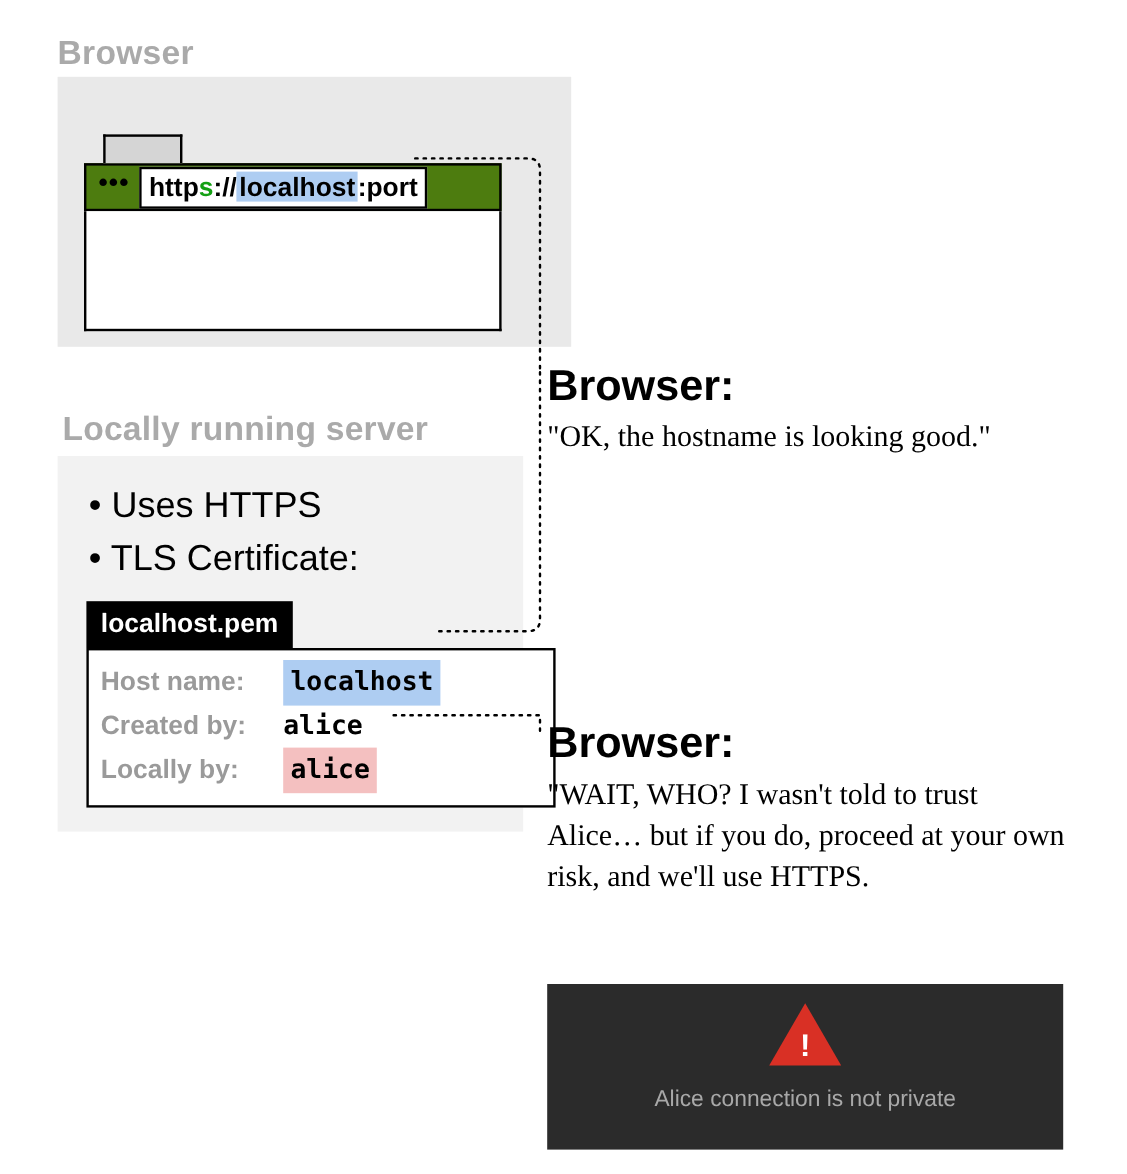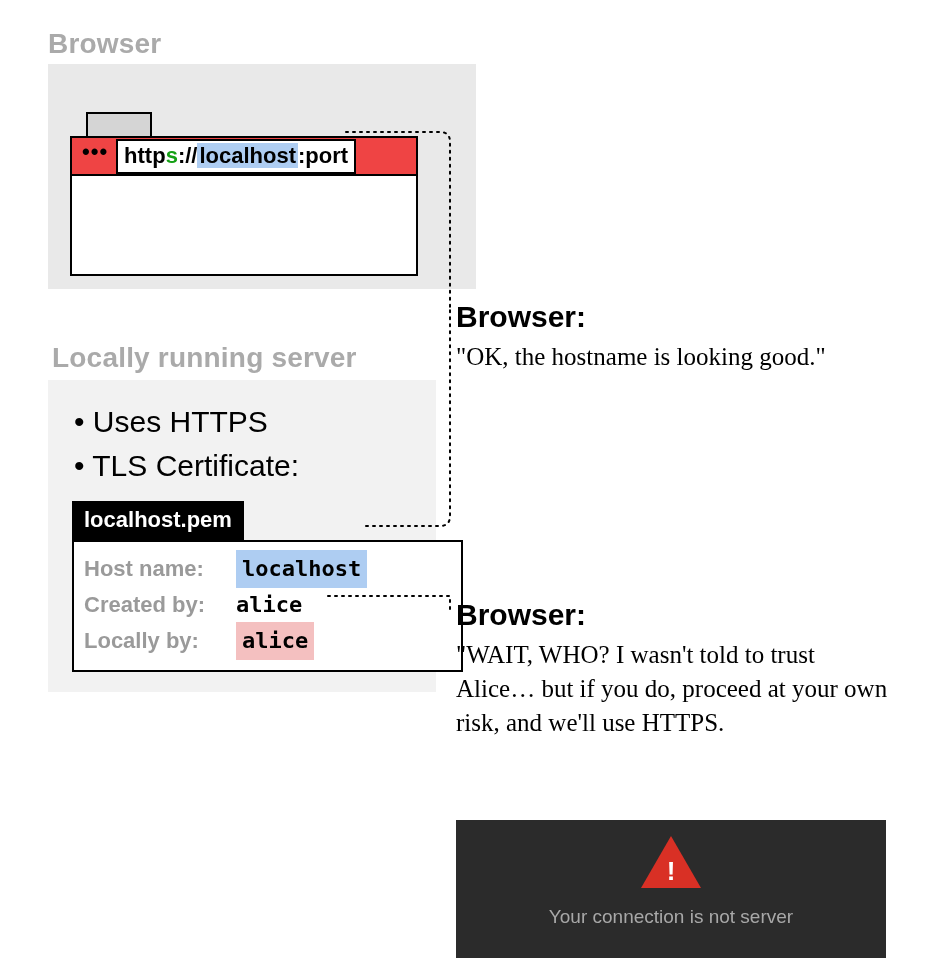--- a/index.html
+++ b/index.html
@@ -50,21 +50,21 @@
     left: 16px;
     top: 0;
     width: 66px;
     height: 24px;
     border: 2.2px solid #000;
     border-bottom: none;
     background: #d5d5d5;
   }
   .chrome {
     border: 2.2px solid #000;
-    background: #ef4444;
+    background: #4d7c0f;
     height: 40px;
     display: flex;
     align-items: center;
     padding: 0 8px;
     gap: 8px;
   }
   .dots {
     font-size: 22px;
     font-weight: 900;
     letter-spacing: 1px;
@@ -155,21 +155,21 @@
   }
   .cert-val.blue { background: #aecdf2; padding: 2px 6px; }
   .cert-val.red  { background: #f4c0c0; padding: 2px 6px; }
 
   
   .callout {
     position: absolute;
     width: 420px;
   }
   .callout .speaker {
-    font-size: 30px;
+    font-size: 36px;
     font-weight: 800;
   }
   .callout .speech {
     font-family: "Comic Sans MS", "Segoe Script", "Bradley Hand", cursive;
     font-size: 25px;
     line-height: 1.35;
     margin-top: 6px;
   }
   .callout1 { left: 456px; top: 300px; }
   .callout2 { left: 456px; top: 598px; width: 440px;}
@@ -283,21 +283,21 @@
 
   <div class="callout callout2">
     <div class="speaker">Browser:</div>
     <div class="speech">"WAIT, WHO? I wasn't told to trust Alice… but if you do, proceed at your own risk, and we'll use HTTPS.</div>
   </div>
 
   <div class="warn-card">
     <div class="warn-tri">
       <div class="bang">!</div>
     </div>
-    <div class="warn-text">Your connection is not server</div>
+    <div class="warn-text">Alice connection is not private</div>
   </div>
 
   <svg class="connectors">
 
     <path d="M 346 132 L 440 132 Q 450 132 450 142 L 450 310"></path>
     <path d="M 366 526 L 440 526 Q 450 526 450 516 L 450 310"></path>
 
     <path d="M 328 596 L 450 596 L 450 610"></path>
   </svg>
 

